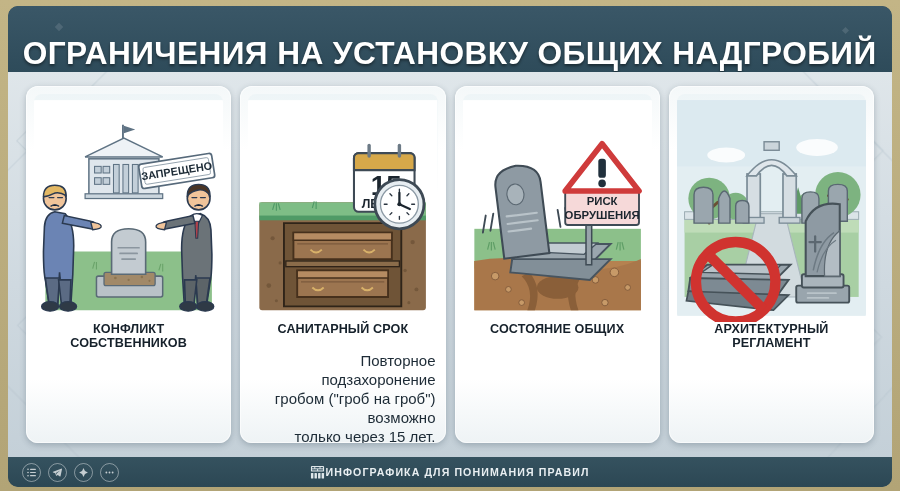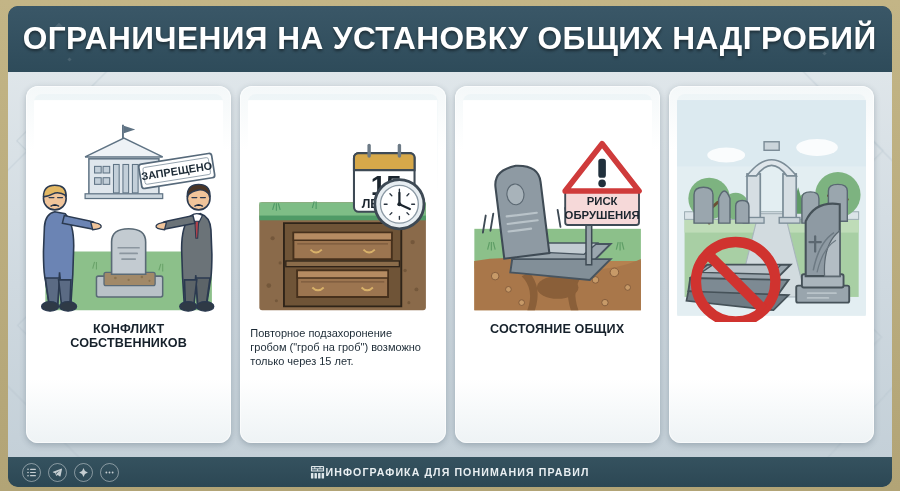--- a/index.html
+++ b/index.html
@@ -39,21 +39,21 @@
   }
 
   
   #header {
     position: absolute;
     top: 0; left: 0; right: 0;
     height: 66px;
     background: linear-gradient(180deg, #3a5767 0%, #2e4b5a 100%);
     border-radius: 10px 10px 0 0;
     display: flex;
-    align-items: center;
+    align-items: flex-end;
     justify-content: center;
     overflow: hidden;
     z-index: 4;
   }
   #header .spark {
     position: absolute;
     background: rgba(255,255,255,.12);
     transform: rotate(45deg);
   }
   #header-title {
@@ -109,25 +109,25 @@
 
   .card-title {
     text-align: center;
     font-size: 12.6px;
     font-weight: bold;
     color: #16212b;
     letter-spacing: .1px;
     line-height: 1.15;
   }
   .card-text {
-    text-align: left;
-    font-size: 11px;
+    text-align: right;
+    font-size: 15px;
     line-height: 1.26;
     color: #1d2b36;
-    margin-top: 5px;
+    margin-top: 16px;
     padding: 0 2px;
     white-space: pre-line;
   }
 
   
   #footer {
     position: absolute;
     left: 0; right: 0; bottom: 0;
     height: 30px;
     background: linear-gradient(180deg, #35525f 0%, #2c4754 100%);
@@ -367,20 +367,21 @@
                     <path d="M170 99 l-2 2"></path>
                   <path d="M150 121 l2 -2"></path>
                     <path d="M170 121 l-2 -2"></path>
                 </g>
                 <path d="M160 110 V 98" stroke="#1b252e" stroke-width="2.4" stroke-linecap="round"></path>
                 <path d="M160 110 l11 5" stroke="#1b252e" stroke-width="2.4" stroke-linecap="round"></path>
                 <circle cx="160" cy="110" r="2.2" fill="#1b252e"></circle>
               </g>
             </svg>
           </div>
+          <div class="card-title">САНИТАРНЫЙ СРОК</div>
           <div class="card-text">Повторное подзахоронение
 гробом ("гроб на гроб") возможно
 только через 15 лет.</div>
         </div>
 
         <div class="card">
           <div class="card-art">
             <svg viewBox="0 0 200 228">
               <rect width="200" height="228" fill="#ffffff"></rect>
 
@@ -516,20 +517,21 @@
                 <path d="M26 182 l12 -8 h72 l-10 10 z" fill="#b9c3c9" stroke="#465259" stroke-width="1.4"></path>
                 <path d="M12 202 l-2 10 l92 10 l16 -16 z" fill="#6e7b84" stroke="#465259" stroke-width="1.8"></path>
               </g>
 
               <g>
                 <circle cx="62" cy="192" r="42" fill="none" stroke="#d0332f" stroke-width="11"></circle>
                 <path d="M33 163 L91 221" stroke="#d0332f" stroke-width="11" stroke-linecap="butt"></path>
               </g>
             </svg>
           </div>
+          <div class="card-title">АРХИТЕКТУРНЫЙ РЕГЛАМЕНТ</div>
         </div>
 
       </div>
     </div>
 
     <div id="footer">
       <div id="footer-social">
         <div class="soc">
           <svg width="11" height="11" viewBox="0 0 12 12" fill="none" stroke="currentColor" stroke-width="1.3" stroke-linecap="round">
             <circle cx="2.2" cy="2.5" r=".9" fill="currentColor" stroke="none"></circle>

